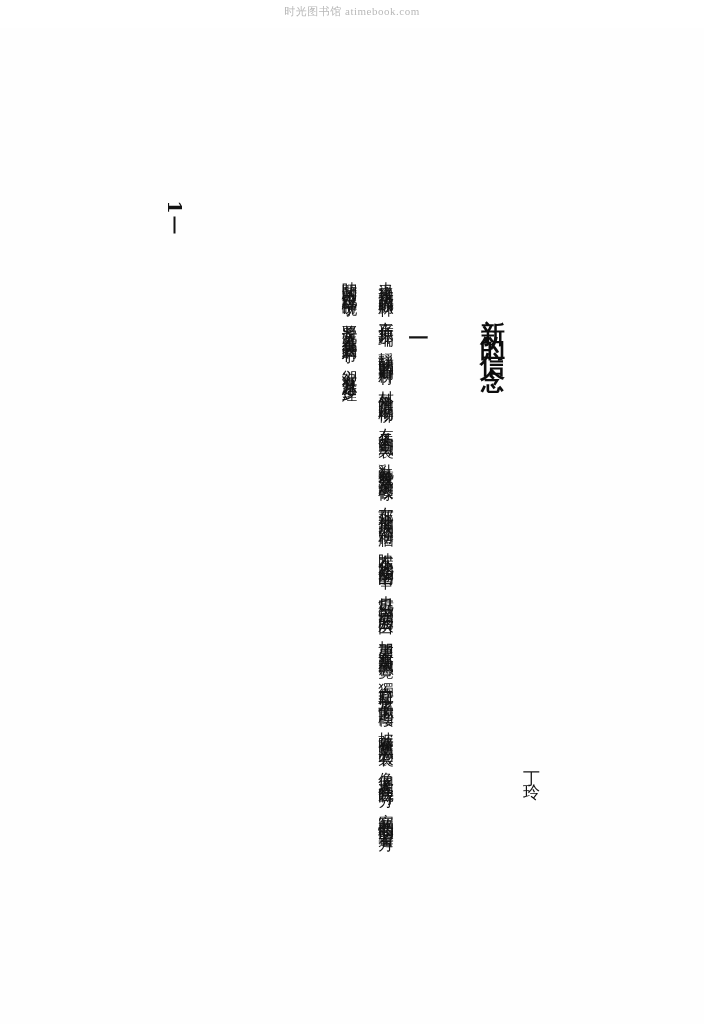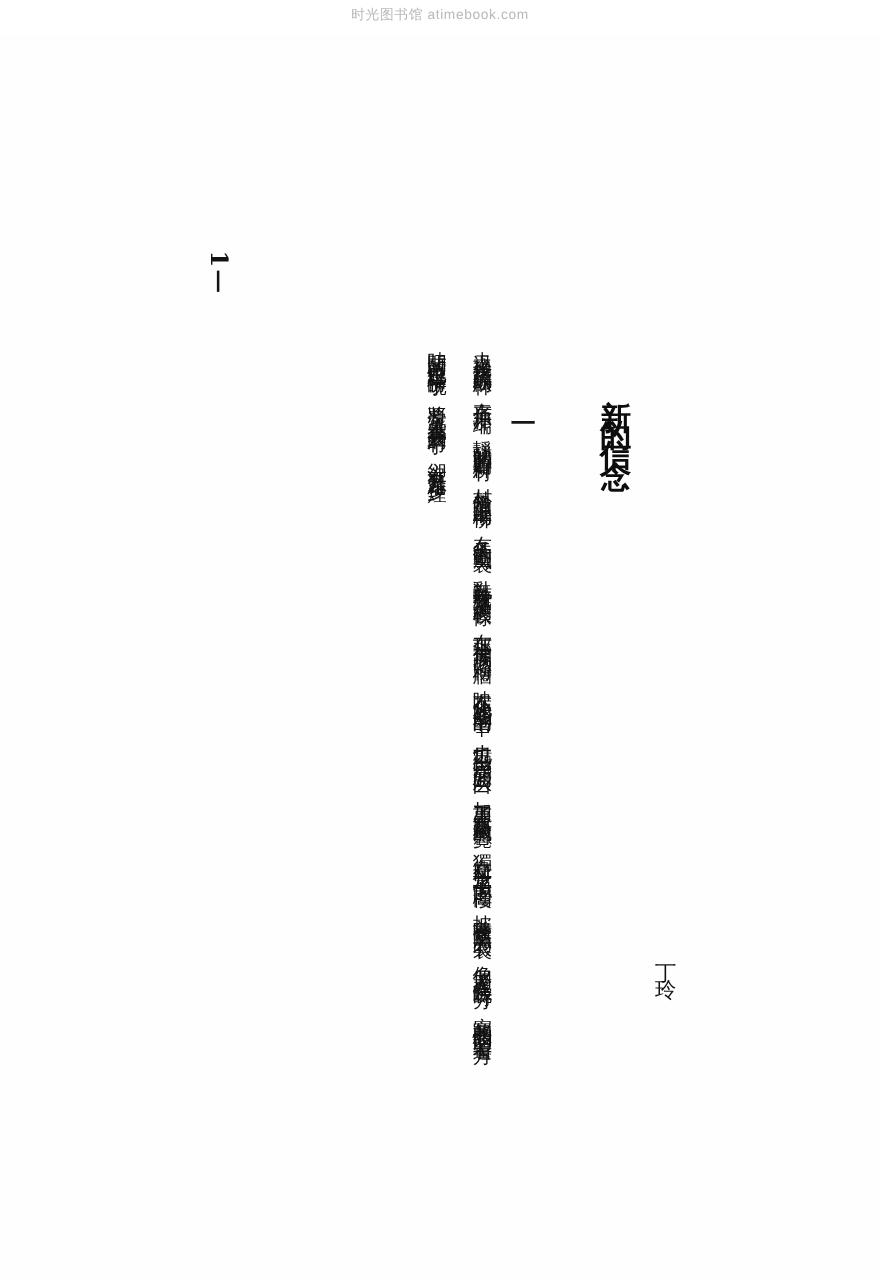--- a/index.html
+++ b/index.html
@@ -16,21 +16,21 @@
     overflow: hidden;
   }
 
   
   .watermark {
     position: absolute;
     top: 4px;
     left: 0;
     width: 100%;
     text-align: center;
-    font-family: Liberation Sans, sans-serif;
+    font-family: Liberation Serif, serif;
     font-size: 11px;
     color: #b9b9b9;
     letter-spacing: 0.5px;
     user-select: none;
   }
 
   
   .page {
     position: absolute;
     top: 28px;

